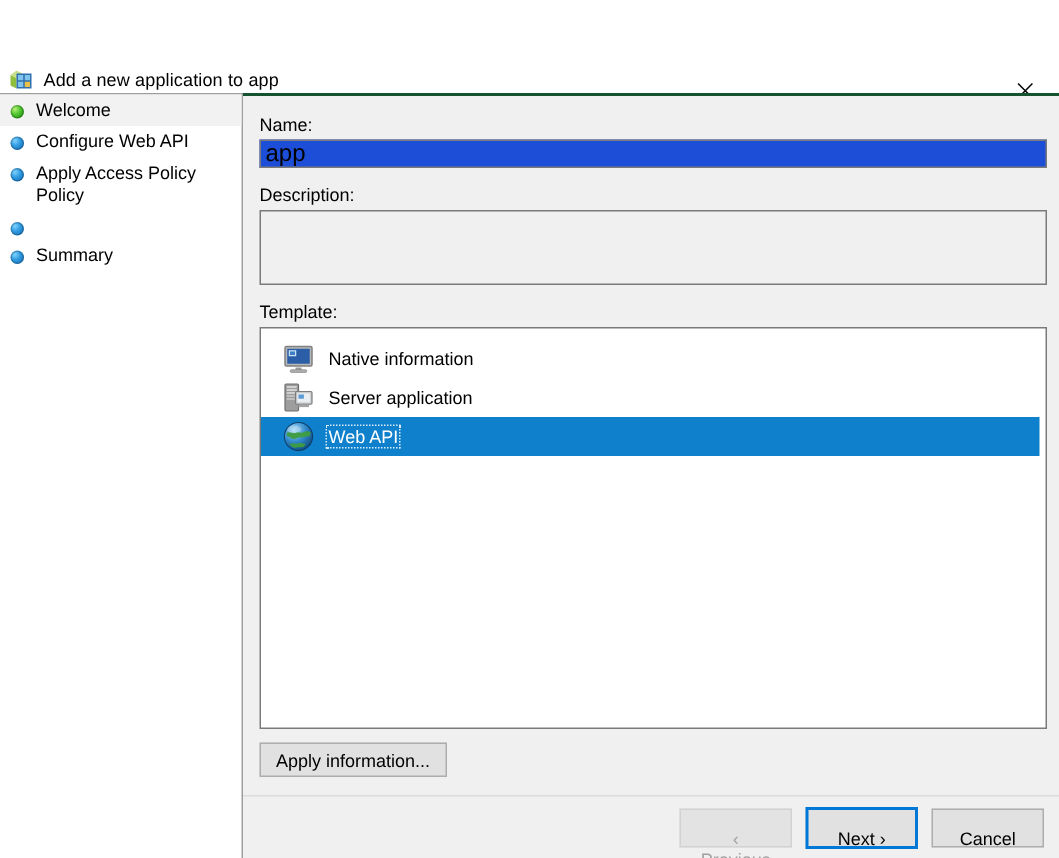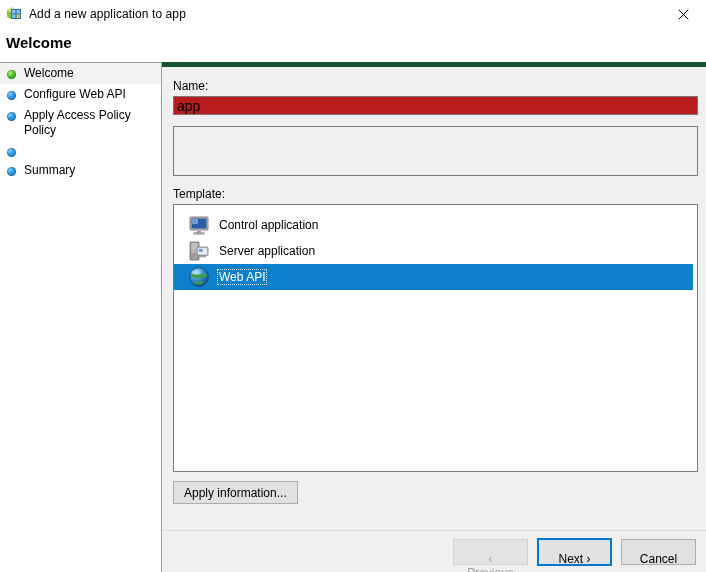--- a/index.html
+++ b/index.html
@@ -15,22 +15,22 @@
     color: #000000;
     overflow: hidden;
     position: relative;
   }
 
   
   #titlebar {
     height: 28px;
     background: #ffffff;
     display: flex;
-    align-items: center;
-    position: relative;
+    position: relative;
+    margin-top: 46px;
   }
   #app-icon {
     width: 16px;
     height: 16px;
     margin-left: 6px;
     margin-right: 7px;
     flex: 0 0 auto;
     position: relative;
   }
   #title-text {
@@ -110,39 +110,39 @@
   }
   .step-label {
     font-size: 12px;
     color: #000000;
   }
 
   
   #main {
     flex: 1 1 auto;
     background: #f0f0f0;
-    border-top: 5px solid #14532d;
+    border-top: 2px solid #14532d;
     box-sizing: border-box;
     position: relative;
     padding: 12px 8px 0 11px;
   }
   .field-label {
     font-size: 12px;
     color: #000000;
     margin-bottom: 3px;
   }
   #name-input {
     display: block;
     width: 100%;
     height: 19px;
     box-sizing: border-box;
     border: 1px solid #7a7a7a;
-    background: #b91c1c;
+    background: #1d4ed8;
     font-family: "Liberation Sans", sans-serif;
-    font-size: 14px;
+    font-size: 16px;
     color: #000000;
     padding: 1px 3px;
     outline: none;
     margin-bottom: 11px;
   }
   #description-input {
     display: block;
     width: 100%;
     height: 50px;
     box-sizing: border-box;
@@ -308,39 +308,40 @@
       <span class="step-bullet"></span>
       <span class="step-label">Summary</span>
     </div>
   </div>
 
   <div id="main">
 
     <div class="field-label">Name:</div>
     <input id="name-input" type="text" value="app" style="">
 
+    <div class="field-label">Description:</div>
     <textarea id="description-input" placeholder="" style=""></textarea>
 
     <div class="field-label">Template:</div>
 
     <div id="template-list">
 
 
       <div class="template-row">
         <span class="template-icon">
           <svg width="22" height="22" viewBox="0 0 22 22">
             <rect x="2" y="3" width="18" height="13" rx="1" fill="#b8b8b8" stroke="#808080" stroke-width="1"></rect>
             <rect x="3.5" y="4.5" width="15" height="10" fill="#2a5fa8"></rect>
             <rect x="4.5" y="5.5" width="5" height="4" fill="#cfe6f7"></rect>
             <rect x="5.3" y="6.3" width="3.4" height="2.4" fill="#3d7fc4"></rect>
             <rect x="9" y="17" width="4" height="2" fill="#9a9a9a"></rect>
             <rect x="5.5" y="18.5" width="11" height="1.8" rx="0.8" fill="#b0b0b0" stroke="#8a8a8a" stroke-width="0.5"></rect>
           </svg>
         </span>
-        <span class="template-label">Control application</span>
+        <span class="template-label">Native information</span>
       </div>
 
       <div class="template-row">
         <span class="template-icon">
           <svg width="22" height="22" viewBox="0 0 22 22">
             <rect x="2" y="2" width="9" height="18" rx="0.8" fill="#9d9d9d" stroke="#6e6e6e" stroke-width="0.8"></rect>
             <rect x="3.2" y="3.4" width="6.6" height="1.2" fill="#d8d8d8"></rect>
             <rect x="3.2" y="5.4" width="6.6" height="1.2" fill="#d8d8d8"></rect>
             <rect x="3.2" y="7.4" width="6.6" height="1.2" fill="#d8d8d8"></rect>
             <rect x="3.2" y="9.4" width="6.6" height="1.2" fill="#c4c4c4"></rect>

